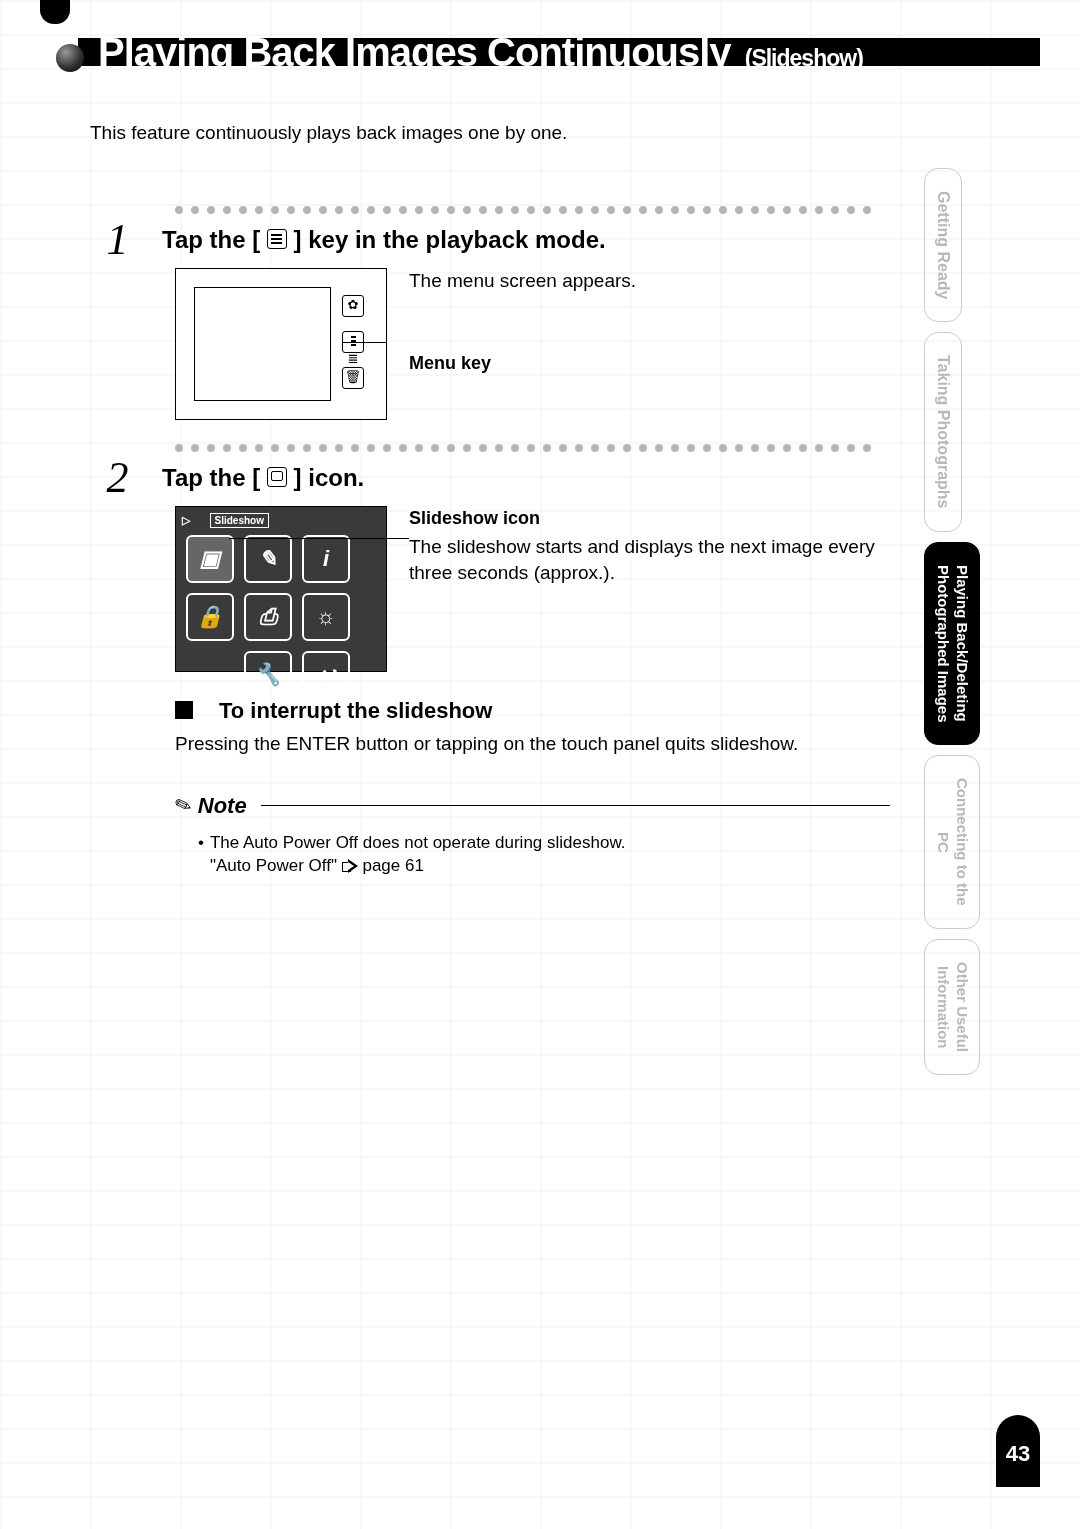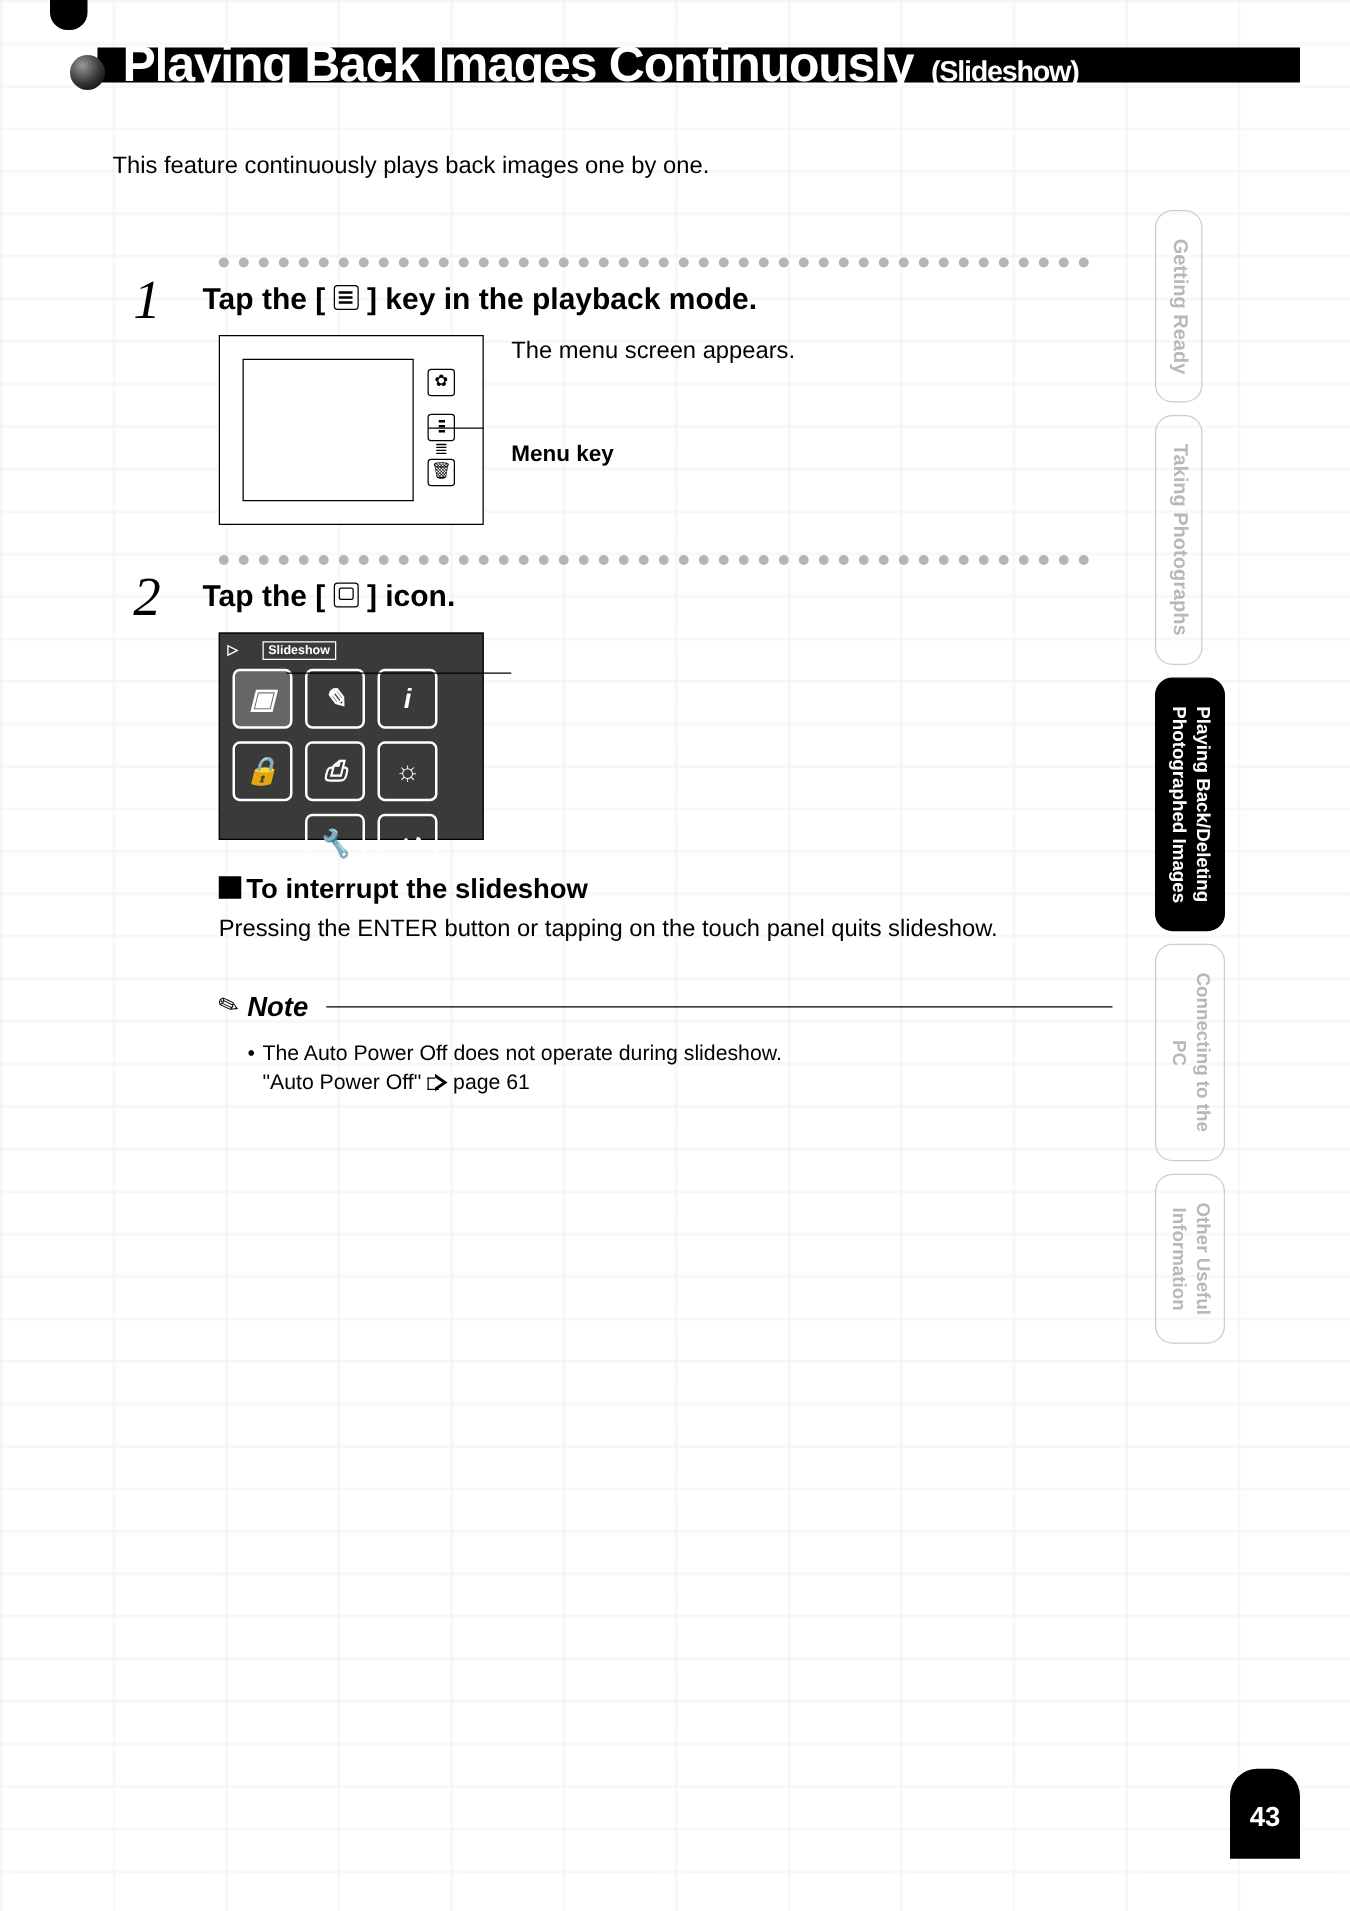--- a/index.html
+++ b/index.html
@@ -251,21 +251,21 @@
   }
   .callout-label2 {
     font-weight: 700;
     font-size: 18px;
     margin-top: 0px;
   }
 
   .subhead {
     display: flex;
     align-items: center;
-    gap: 4px;
+    gap: 26px;
     margin: 18px 0 6px 85px;
   }
   .sq {
     width: 18px;
     height: 18px;
     background: #000;
   }
   .subhead-title {
     font-weight: 700;
     font-size: 22px;
@@ -374,21 +374,21 @@
     border-color: #000;
     color: #fff;
   }
   .tab.small { font-size: 15px; }
 
   
   .pagenum {
     position: absolute;
     right: 40px;
     bottom: 42px;
-    width: 56px;
+    width: 44px;
     height: 66px;
     background: #000;
     border-radius: 22px 22px 0 0;
     color: #fff;
     font-weight: 700;
     font-size: 22px;
     display: flex;
     align-items: center;
     justify-content: center;
     padding-top: 6px;
@@ -552,20 +552,24 @@
           <div class="ms-cell">🔒</div>
           <div class="ms-cell">⎙</div>
           <div class="ms-cell">☼</div>
           <div class="ms-cell blank"></div>
           <div class="ms-cell">🔧</div>
           <div class="ms-cell">↩</div>
         </div>
       </div>
       <div class="ms-line"></div>
     </div>
+    <div class="right-col">
+      <div class="callout-label2">Slideshow icon</div>
+      <div style="margin-top:4px">The slideshow starts and displays the next image every three seconds (approx.).</div>
+    </div>
   </div>
 
   <div class="subhead">
     <div class="sq"></div>
     <div class="subhead-title">To interrupt the slideshow</div>
   </div>
   <div class="sub-body">Pressing the ENTER button or tapping on the touch panel quits slideshow.</div>
 
   <div class="note-head">
     <span class="pen">✎</span>

